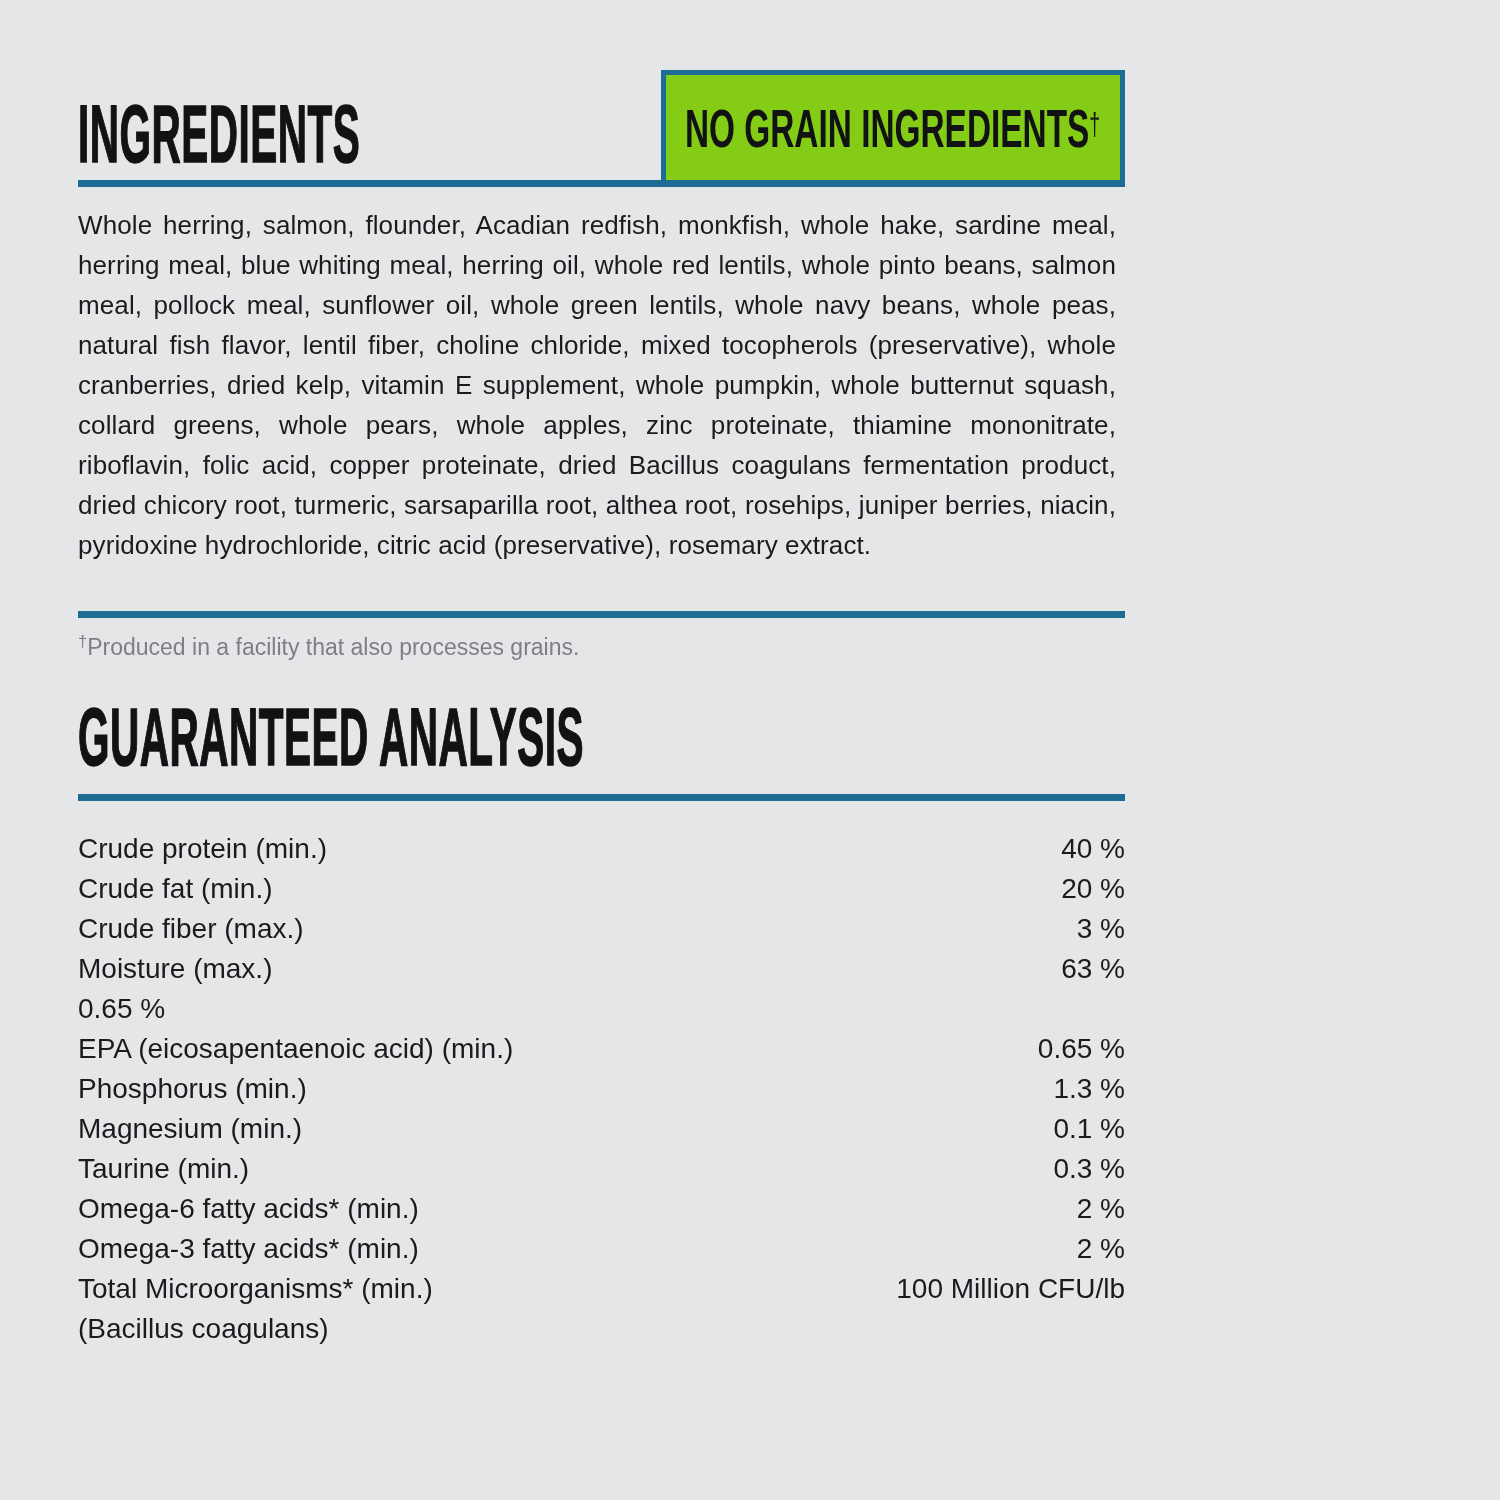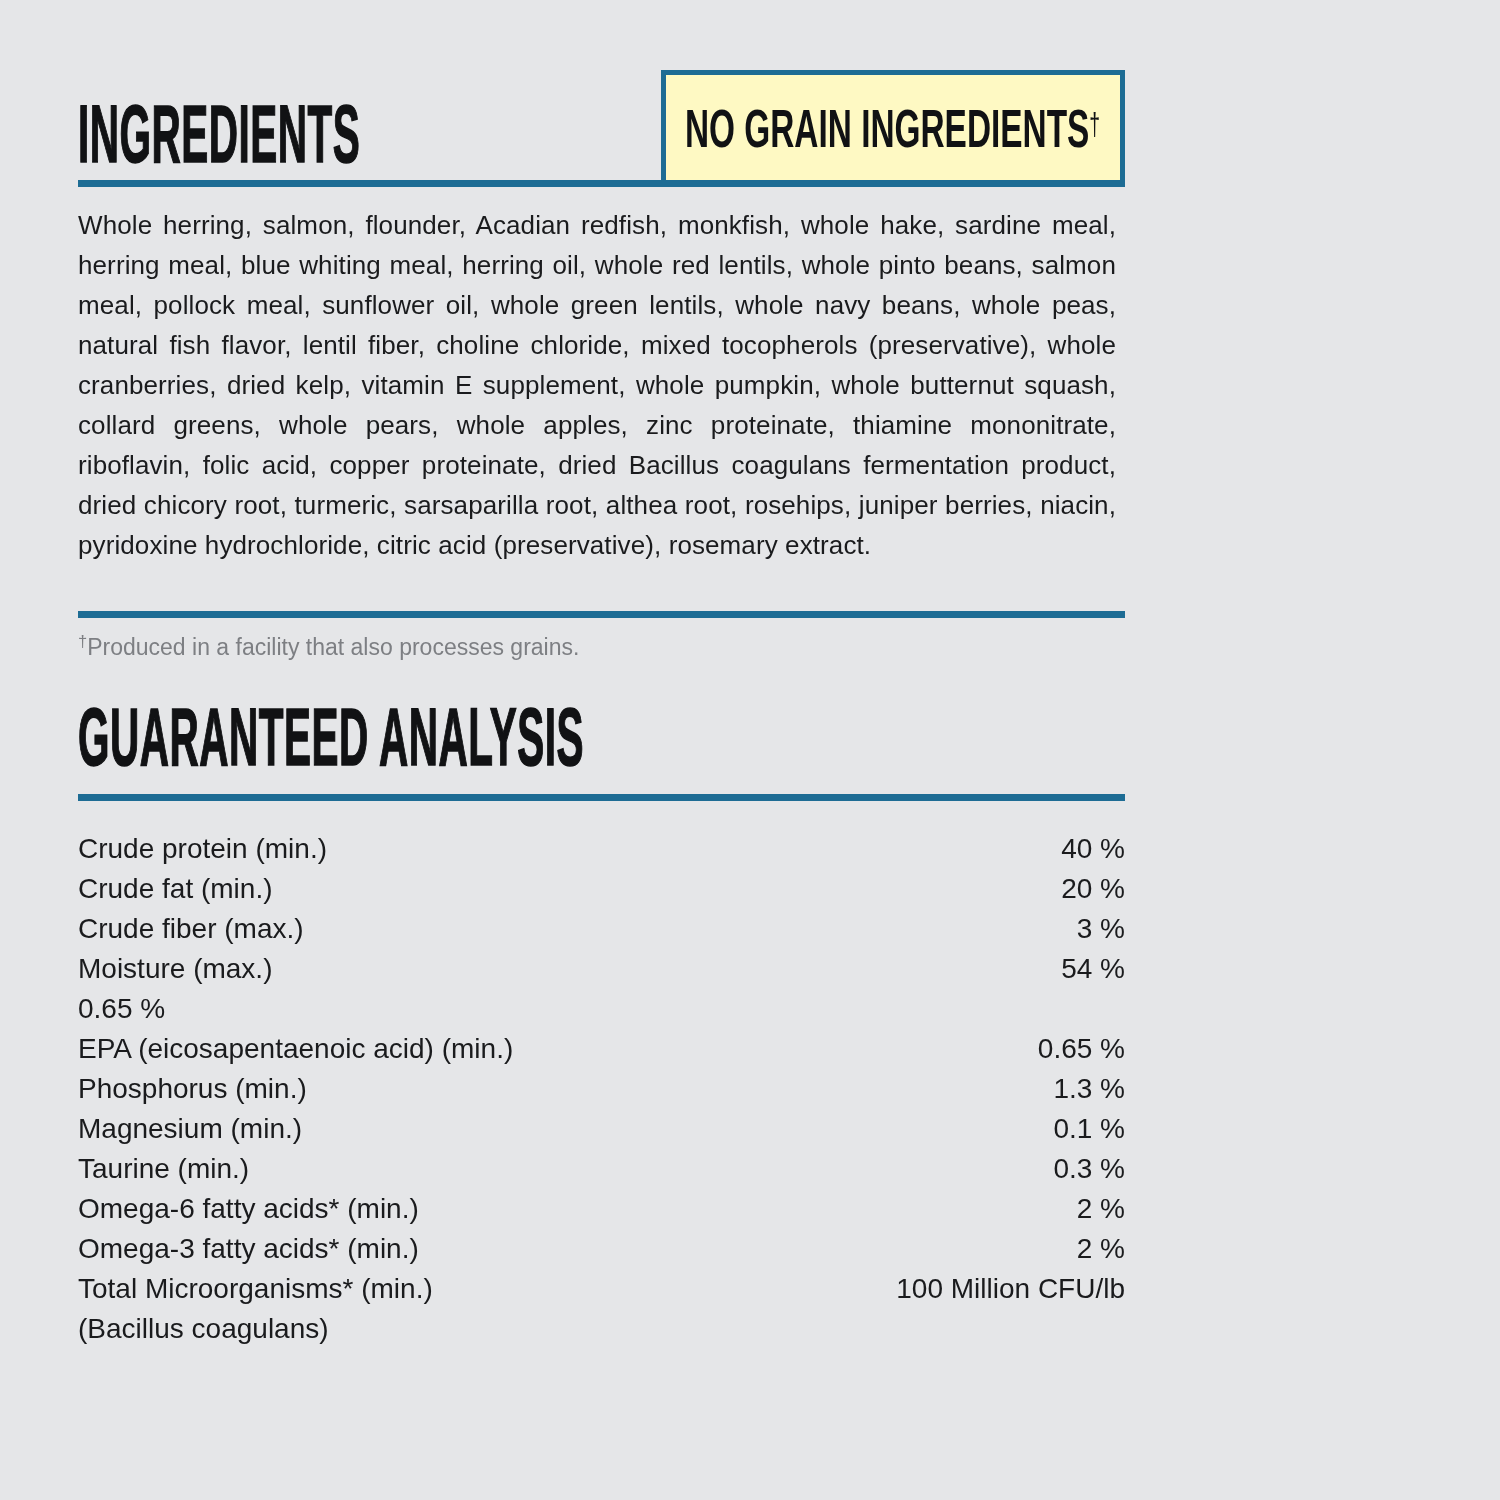--- a/index.html
+++ b/index.html
@@ -52,21 +52,21 @@
   .rule { background: #1d6c94; height: 7px; }
 
   .badge {
     position: absolute;
     top: 10px;
     right: 0;
     bottom: 0;
     width: 464px;
     box-sizing: border-box;
     border: 5px solid #1d6c94;
-    background: #fef9c3;
+    background: #84cc16;
     display: flex;
     align-items: center;
     justify-content: center;
   }
   .badge-inner {
     display: inline-block;
     font-size: 53px;
     font-weight: 700;
     color: #111214;
     white-space: nowrap;
@@ -154,21 +154,21 @@
     <div class="row">
       <span class="lbl">Crude fat (min.)</span>
       <span class="val">20 %</span>
     </div>
     <div class="row">
       <span class="lbl">Crude fiber (max.)</span>
       <span class="val">3 %</span>
     </div>
     <div class="row">
       <span class="lbl">Moisture (max.)</span>
-      <span class="val">54 %</span>
+      <span class="val">63 %</span>
     </div>
     <div class="row">
       <span class="val">0.65 %</span>
     </div>
     <div class="row">
       <span class="lbl">EPA (eicosapentaenoic acid) (min.)</span>
       <span class="val">0.65 %</span>
     </div>
     <div class="row">
       <span class="lbl">Phosphorus (min.)</span>

